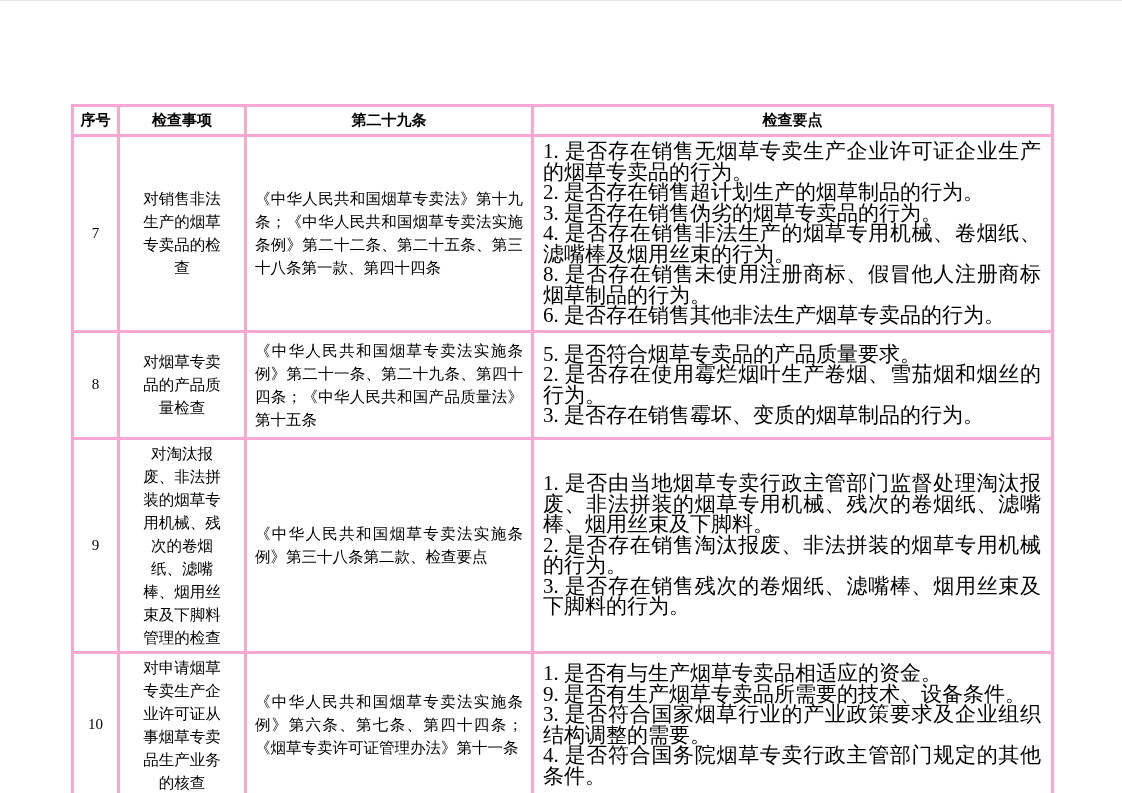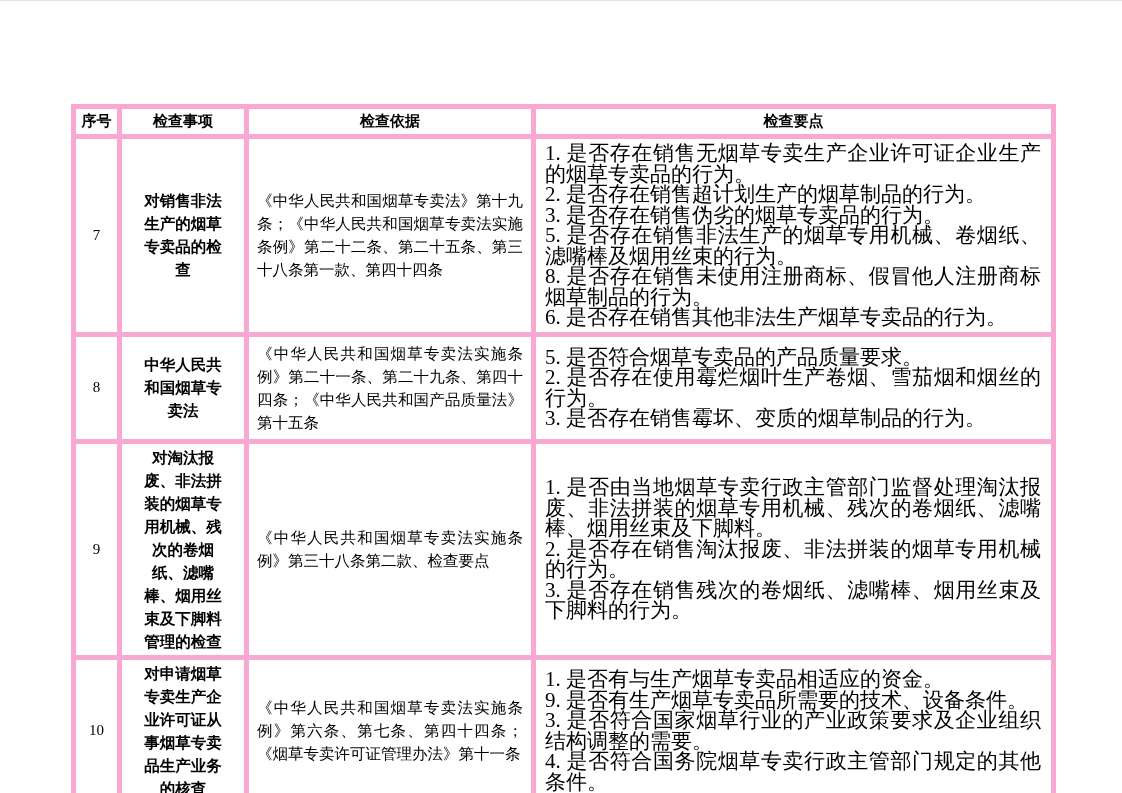--- a/index.html
+++ b/index.html
@@ -18,42 +18,41 @@
   }
   table.doc-table {
     position: absolute;
     left: 71px; top: 103px;
     width: 981px;
     border-collapse: collapse;
     table-layout: fixed;
     border: 2px solid #000000;
   }
   .doc-table th, .doc-table td {
-    border: 5px solid #f9a8d4;
+    border: 3px solid #f9a8d4;
     vertical-align: middle;
     overflow: hidden;
     margin-left: 24px;
   }
   .doc-table th {
     height: 30px;
     font-weight: bold;
     font-size: 15px;
     text-align: center;
     padding: 0 2px;
   }
   td.cell-no {
     text-align: center;
     font-size: 15px;
   }
   td.cell-item {
     text-align: center;
     font-size: 15.5px;
     line-height: 23px;
     padding: 2px 19px;
-    font-weight: bold;
   }
   td.cell-basis {
     font-size: 15.5px;
     line-height: 23px;
     padding: 2px 8px;
     text-align: justify;
   }
   td.cell-points {
     font-size: 21px;
     padding: 4px 10px 4px 9px;
@@ -71,41 +70,41 @@
     <colgroup>
       <col style="width:46px">
       <col style="width:127px">
       <col style="width:287px">
       <col style="width:520px">
     </colgroup>
     <thead>
       <tr>
         <th>序号</th>
         <th>检查事项</th>
-        <th>检查依据</th>
+        <th>第二十九条</th>
         <th>检查要点</th>
       </tr>
     </thead>
     <tbody id="table-body">
         <tr style="height: 189px;">
           <td class="cell-no">7</td>
           <td class="cell-item">对销售非法生产的烟草专卖品的检查</td>
           <td class="cell-basis">《中华人民共和国烟草专卖法》第十九条；《中华人民共和国烟草专卖法实施条例》第二十二条、第二十五条、第三十八条第一款、第四十四条</td>
           <td class="cell-points">
             <div class="point">1. 是否存在销售无烟草专卖生产企业许可证企业生产的烟草专卖品的行为。</div>
             <div class="point">2. 是否存在销售超计划生产的烟草制品的行为。</div>
             <div class="point">3. 是否存在销售伪劣的烟草专卖品的行为。</div>
-            <div class="point">5. 是否存在销售非法生产的烟草专用机械、卷烟纸、滤嘴棒及烟用丝束的行为。</div>
+            <div class="point">4. 是否存在销售非法生产的烟草专用机械、卷烟纸、滤嘴棒及烟用丝束的行为。</div>
             <div class="point">8. 是否存在销售未使用注册商标、假冒他人注册商标烟草制品的行为。</div>
             <div class="point">6. 是否存在销售其他非法生产烟草专卖品的行为。</div>
           </td>
         </tr>
         <tr style="height: 107px;">
           <td class="cell-no">8</td>
-          <td class="cell-item">中华人民共和国烟草专卖法</td>
+          <td class="cell-item">对烟草专卖品的产品质量检查</td>
           <td class="cell-basis">《中华人民共和国烟草专卖法实施条例》第二十一条、第二十九条、第四十四条；《中华人民共和国产品质量法》第十五条</td>
           <td class="cell-points">
             <div class="point">5. 是否符合烟草专卖品的产品质量要求。</div>
             <div class="point">2. 是否存在使用霉烂烟叶生产卷烟、雪茄烟和烟丝的行为。</div>
             <div class="point">3. 是否存在销售霉坏、变质的烟草制品的行为。</div>
           </td>
         </tr>
         <tr style="height: 135px;">
           <td class="cell-no">9</td>
           <td class="cell-item">对淘汰报废、非法拼装的烟草专用机械、残次的卷烟纸、滤嘴棒、烟用丝束及下脚料管理的检查</td>

